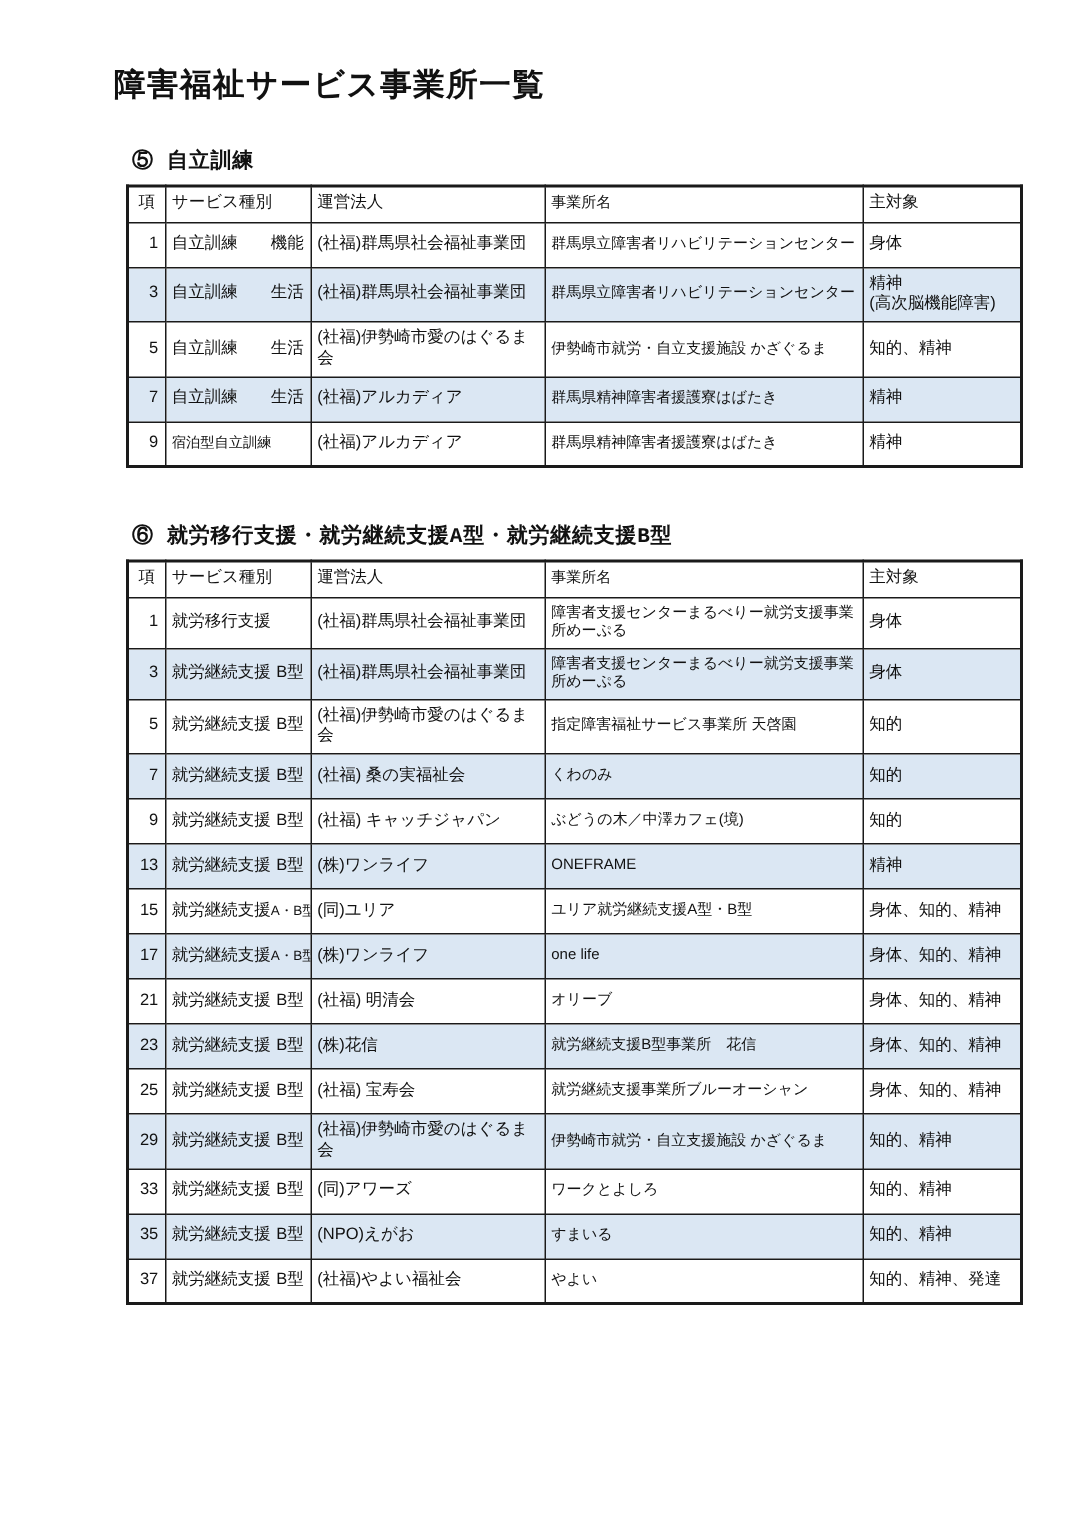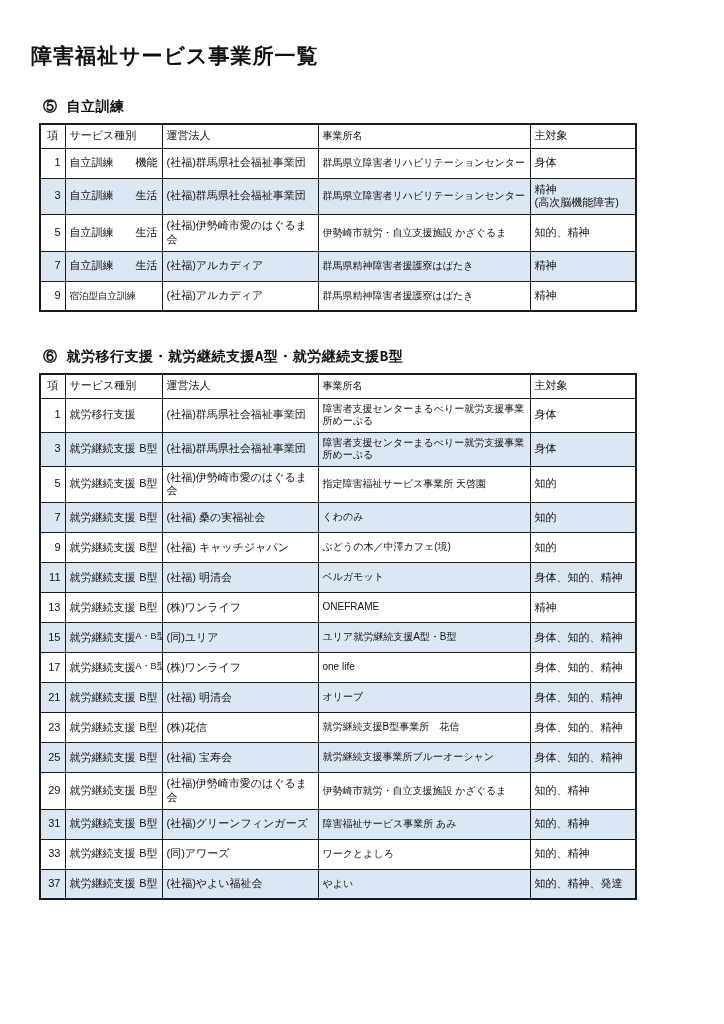--- a/index.html
+++ b/index.html
@@ -4,21 +4,21 @@
 <style>
   * { box-sizing: border-box; }
   html, body {
     margin: 0; padding: 0;
     width: 724px; height: 1024px;
     background: #ffffff;
     color: #111111;
     font-family: "Liberation Sans", "DejaVu Sans", sans-serif;
     overflow: hidden;
   }
-  .page { padding: 42px 0 0 31px; }
+  .page { padding: 42px 0 0 76px; }
 
   .doc-title {
     font-size: 21px;
     font-weight: bold;
     letter-spacing: 1px;
     margin: 0 0 28px 0;
   }
 
   .section { margin-bottom: 36px; }
   .section-heading {
@@ -54,21 +54,21 @@
   .fac-table td.col-no { text-align: right; padding-right: 4px; }
 
   .fac-table .col-operator { font-size: 11px; }
   .fac-table .col-office   { font-size: 10px; }
 
   tbody tr:nth-child(even) { background: var(--shade, #dbe7f3); }
 
   .type-cell {
     display: flex;
     justify-content: space-between;
-    align-items: flex-start;
+    align-items: center;
     width: 100%;
   }
   .type-main { white-space: nowrap; }
   .type-main.compact { font-size: 9.5px; }
   .type-sub { white-space: nowrap; }
   .type-sub.small { font-size: 9px; }
 
   .target-cell { white-space: pre-line; }
 </style>
 </head>
@@ -235,32 +235,20 @@
               <div class="type-cell">
                 <span class="type-main">就労継続支援</span>
                 <span class="type-sub">B型</span>
               </div>
             </td>
             <td class="col-operator">(社福) キャッチジャパン</td>
             <td class="col-office">ぶどうの木／中澤カフェ(境)</td>
             <td class="col-target target-cell">知的</td>
           </tr>
           <tr>
-            <td class="col-no">11</td>
-            <td class="col-type">
-              <div class="type-cell">
-                <span class="type-main">就労継続支援</span>
-                <span class="type-sub">B型</span>
-              </div>
-            </td>
-            <td class="col-operator">(社福) 明清会</td>
-            <td class="col-office">ベルガモット</td>
-            <td class="col-target target-cell">身体、知的、精神</td>
-          </tr>
-          <tr>
             <td class="col-no">13</td>
             <td class="col-type">
               <div class="type-cell">
                 <span class="type-main">就労継続支援</span>
                 <span class="type-sub">B型</span>
               </div>
             </td>
             <td class="col-operator">(株)ワンライフ</td>
             <td class="col-office">ONEFRAME</td>
             <td class="col-target target-cell">精神</td>
@@ -331,44 +319,44 @@
               <div class="type-cell">
                 <span class="type-main">就労継続支援</span>
                 <span class="type-sub">B型</span>
               </div>
             </td>
             <td class="col-operator">(社福)伊勢崎市愛のはぐるま会</td>
             <td class="col-office">伊勢崎市就労・自立支援施設 かざぐるま</td>
             <td class="col-target target-cell">知的、精神</td>
           </tr>
           <tr>
-            <td class="col-no">31</td>
-            <td class="col-type">
-              <div class="type-cell">
-                <span class="type-main">就労継続支援</span>
-                <span class="type-sub">B型</span>
-              </div>
-            </td>
-            <td class="col-operator">(社福)グリーンフィンガーズ</td>
-            <td class="col-office">障害福祉サービス事業所 あみ</td>
-            <td class="col-target target-cell">知的、精神</td>
-          </tr>
-          <tr>
             <td class="col-no">33</td>
             <td class="col-type">
               <div class="type-cell">
                 <span class="type-main">就労継続支援</span>
                 <span class="type-sub">B型</span>
               </div>
             </td>
             <td class="col-operator">(同)アワーズ</td>
             <td class="col-office">ワークとよしろ</td>
             <td class="col-target target-cell">知的、精神</td>
           </tr>
           <tr>
+            <td class="col-no">35</td>
+            <td class="col-type">
+              <div class="type-cell">
+                <span class="type-main">就労継続支援</span>
+                <span class="type-sub">B型</span>
+              </div>
+            </td>
+            <td class="col-operator">(NPO)えがお</td>
+            <td class="col-office">すまいる</td>
+            <td class="col-target target-cell">知的、精神</td>
+          </tr>
+          <tr>
             <td class="col-no">37</td>
             <td class="col-type">
               <div class="type-cell">
                 <span class="type-main">就労継続支援</span>
                 <span class="type-sub">B型</span>
               </div>
             </td>
             <td class="col-operator">(社福)やよい福祉会</td>
             <td class="col-office">やよい</td>
             <td class="col-target target-cell">知的、精神、発達</td>

